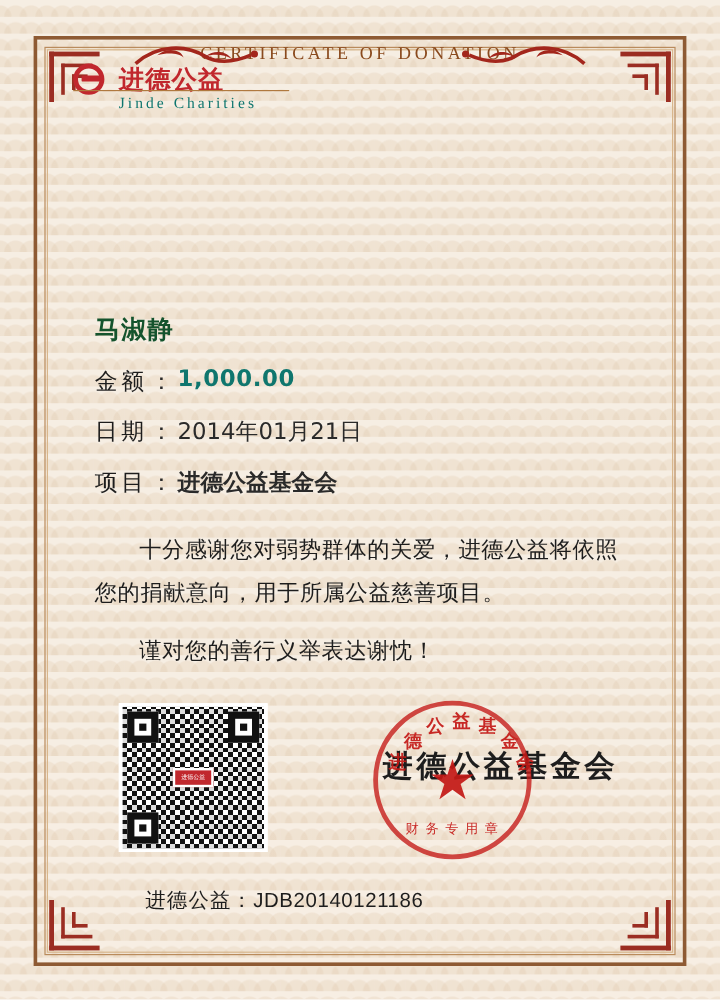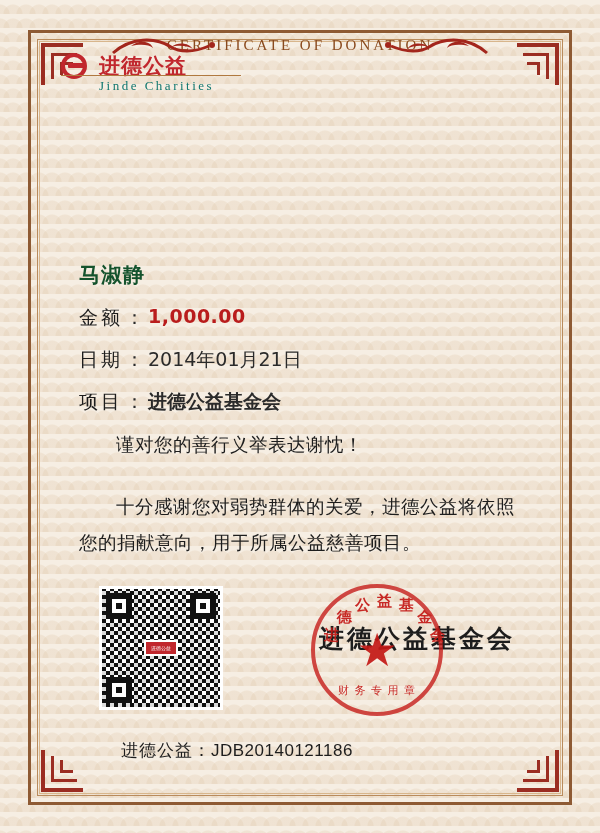--- a/index.html
+++ b/index.html
@@ -210,21 +210,21 @@
     display: flex;
     align-items: flex-start;
   }
   .field .label {
     letter-spacing: 3px;
     color: #1d1d1d;
   }
   .field .colon { margin: 0 4px 0 2px; }
   .field .value { font-size: 19px; }
   .field .value.amount {
-    color: #b91c1c;
+    color: #0f766e;
     font-weight: bold;
     letter-spacing: 0.5px;
   }
   .field .value.bold { font-weight: bold; }
 
   .para {
     margin-top: 26px;
     font-family: "DejaVu Sans", sans-serif;
     font-size: 18.5px;
     line-height: 1.95;
@@ -445,22 +445,22 @@
         <span class="colon">：</span>
         <span class="value">2014年01月21日</span>
       </div>
 
       <div class="field">
         <span class="label">项目</span>
         <span class="colon">：</span>
         <span class="value bold">进德公益基金会</span>
       </div>
 
+      <div class="para">十分感谢您对弱势群体的关爱，进德公益将依照您的捐献意向，用于所属公益慈善项目。</div>
       <div class="para second">谨对您的善行义举表达谢忱！</div>
-      <div class="para">十分感谢您对弱势群体的关爱，进德公益将依照您的捐献意向，用于所属公益慈善项目。</div>
     </div>
 
     <div class="footer">
 
       <div class="qr">
         <div class="q-eye a">
             <i></i>
           </div>
         <div class="q-eye b">
             <i></i>

